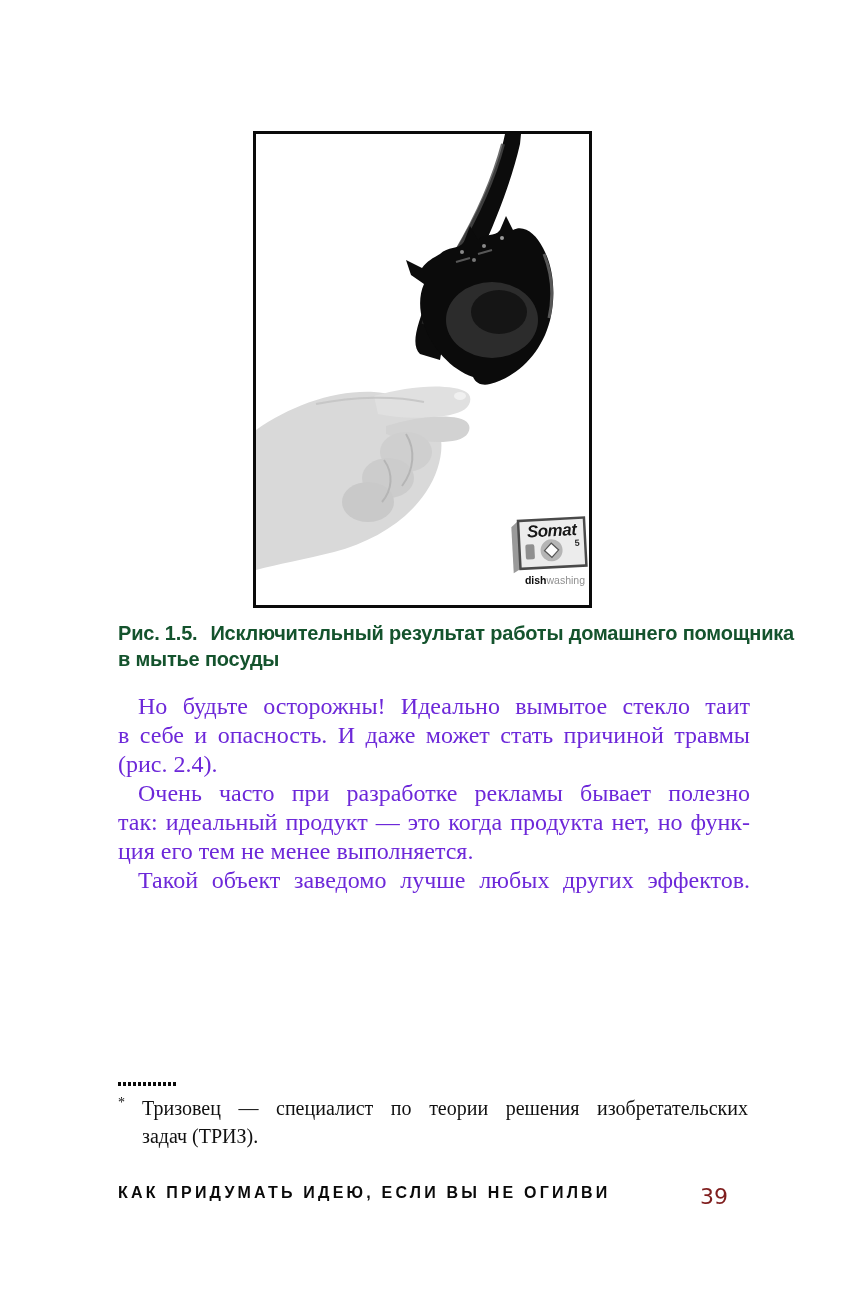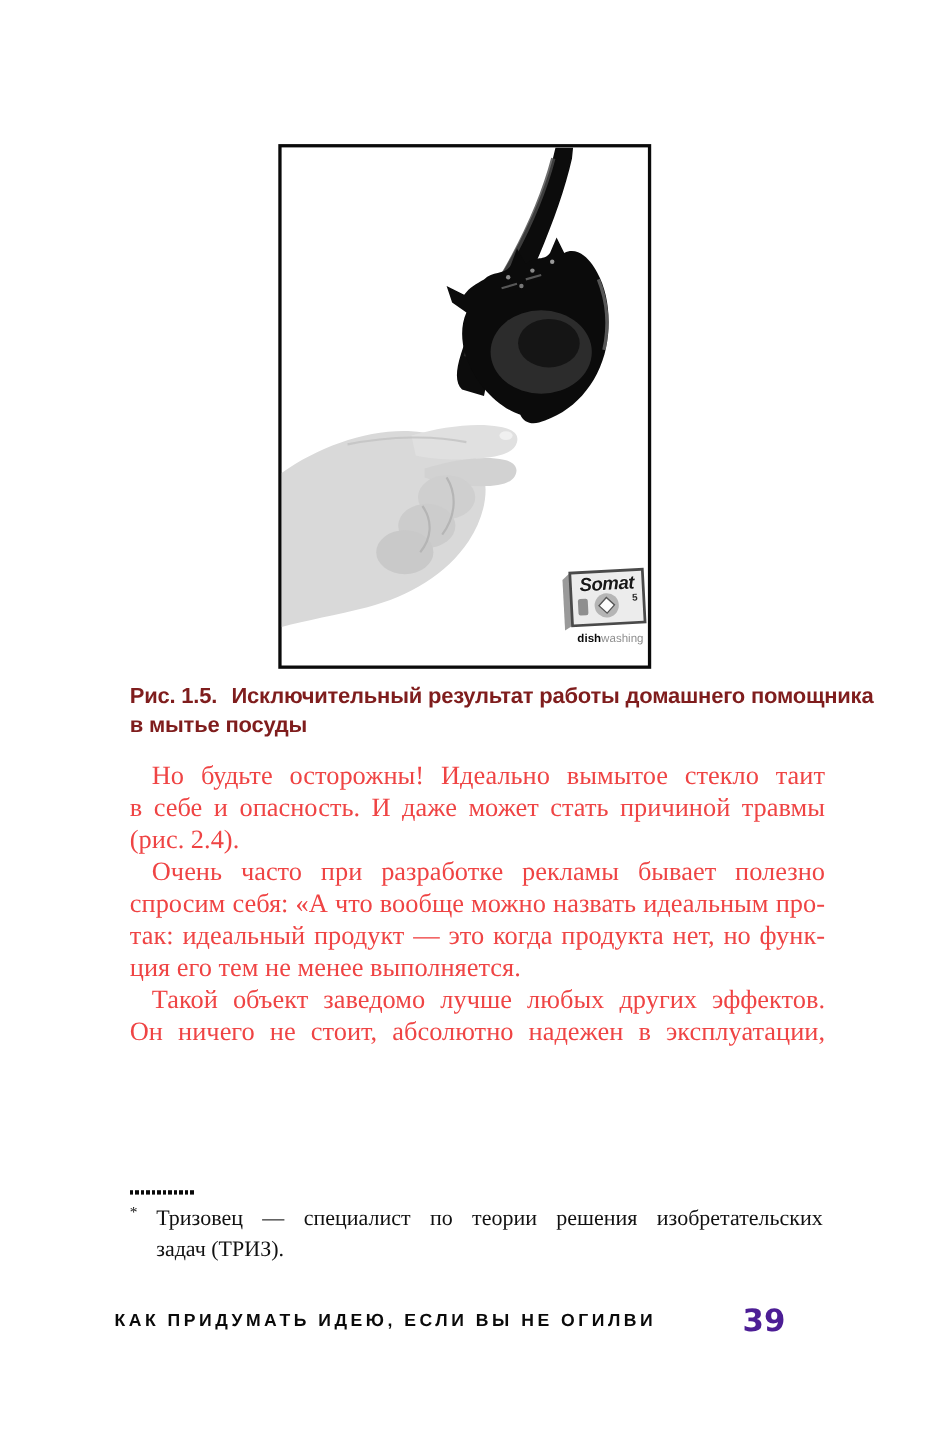--- a/index.html
+++ b/index.html
@@ -31,29 +31,29 @@
   }
   .box-num { font-family: "Liberation Sans", sans-serif; font-weight: bold; font-size: 9px; fill: #2e2e2e; }
   .dish-bold  { font-family: "Liberation Sans", sans-serif; font-weight: bold; font-size: 10.5px; fill: #0a0a0a; }
   .dish-light { font-family: "Liberation Sans", sans-serif; font-weight: normal; font-size: 10.5px; fill: #8f8f8f; }
 
   
   figcaption {
     position: absolute; left: 118px; top: 620px; width: 648px;
     font-family: "Liberation Sans", "DejaVu Sans", sans-serif;
     font-weight: bold; font-size: 20px; line-height: 26px;
-    color: #7f1d1d; letter-spacing: -0.2px;
+    color: #14532d; letter-spacing: -0.2px;
     white-space: nowrap;
   }
   .cap-num { margin-right: 13px; }
 
   
   .body-text {
     position: absolute; left: 118px; top: 692px; width: 632px;
-    font-size: 24px; line-height: 29px; color: #ef4444; font-family: Liberation Serif, serif;
+    font-size: 24px; line-height: 29px; color: #6d28d9; font-family: Liberation Serif, serif;
   }
   .bline { text-align: justify; text-align-last: justify; }
   .bline.first { padding-left: 20px; }
   .bline.last  { text-align-last: left; }
 
   
   .fn-sep {
     position: absolute; left: 118px; top: 1082px;
     width: 59px; height: 4px;
     background: repeating-linear-gradient(90deg, #0a0a0a 0 3px, transparent 3px 5px);
@@ -65,31 +65,31 @@
   }
   .fn-marker {
     position: absolute; left: 0; top: 2px;
     font-size: 14px; line-height: 14px;
   }
   .fline { text-align: justify; text-align-last: justify; }
   .fline.last { text-align-last: left; }
 
   
   footer {
-    position: absolute; left: 104px; top: 1184px; width: 632px;
-    display: flex; justify-content: space-between; align-items: center;
+    position: absolute; left: 118px; top: 1184px; width: 632px;
+    display: flex; justify-content: space-between; align-items: flex-start;
   }
   .running-title {
     font-family: "Liberation Sans", "DejaVu Sans", sans-serif;
     font-weight: bold; font-size: 16px; letter-spacing: 3.2px;
     color: #0a0a0a;
   }
   .page-number {
     font-family: "DejaVu Sans", "Liberation Sans", sans-serif;
-    font-weight: bold; font-size: 28px; color: #4c1d95;
+    font-weight: normal; font-size: 22px; color: #7f1d1d;
     margin-right: 22px;
   }
 </style>
 </head>
 <body>
 
 <div class="page">
 
   <figure style="margin:0">
     <div class="figure-frame">
@@ -146,27 +146,25 @@
   </figure>
 
   <main class="body-text">
       <div>
         <div class="bline first">Но будьте осторожны! Идеально вымытое стекло таит</div>
         <div class="bline">в себе и опасность. И даже может стать причиной травмы</div>
         <div class="bline last">(рис. 2.4).</div>
       </div>
       <div>
         <div class="bline first">Очень часто при разработке рекламы бывает полезно</div>
-        <div class="bline">спросим себя: «А что вообще можно назвать идеальным про-</div>
         <div class="bline">так: идеальный продукт — это когда продукта нет, но функ-</div>
         <div class="bline last">ция его тем не менее выполняется.</div>
       </div>
       <div>
         <div class="bline first">Такой объект заведомо лучше любых других эффектов.</div>
-        <div class="bline">Он ничего не стоит, абсолютно надежен в эксплуатации,</div>
       </div>
     </main>
 
   <div class="fn-sep"></div>
 
   <div class="footnote">
     <span class="fn-marker">*</span>
     <div>
         <div class="fline">Тризовец — специалист по теории решения изобретательских</div>
         <div class="fline last">задач (ТРИЗ).</div>

